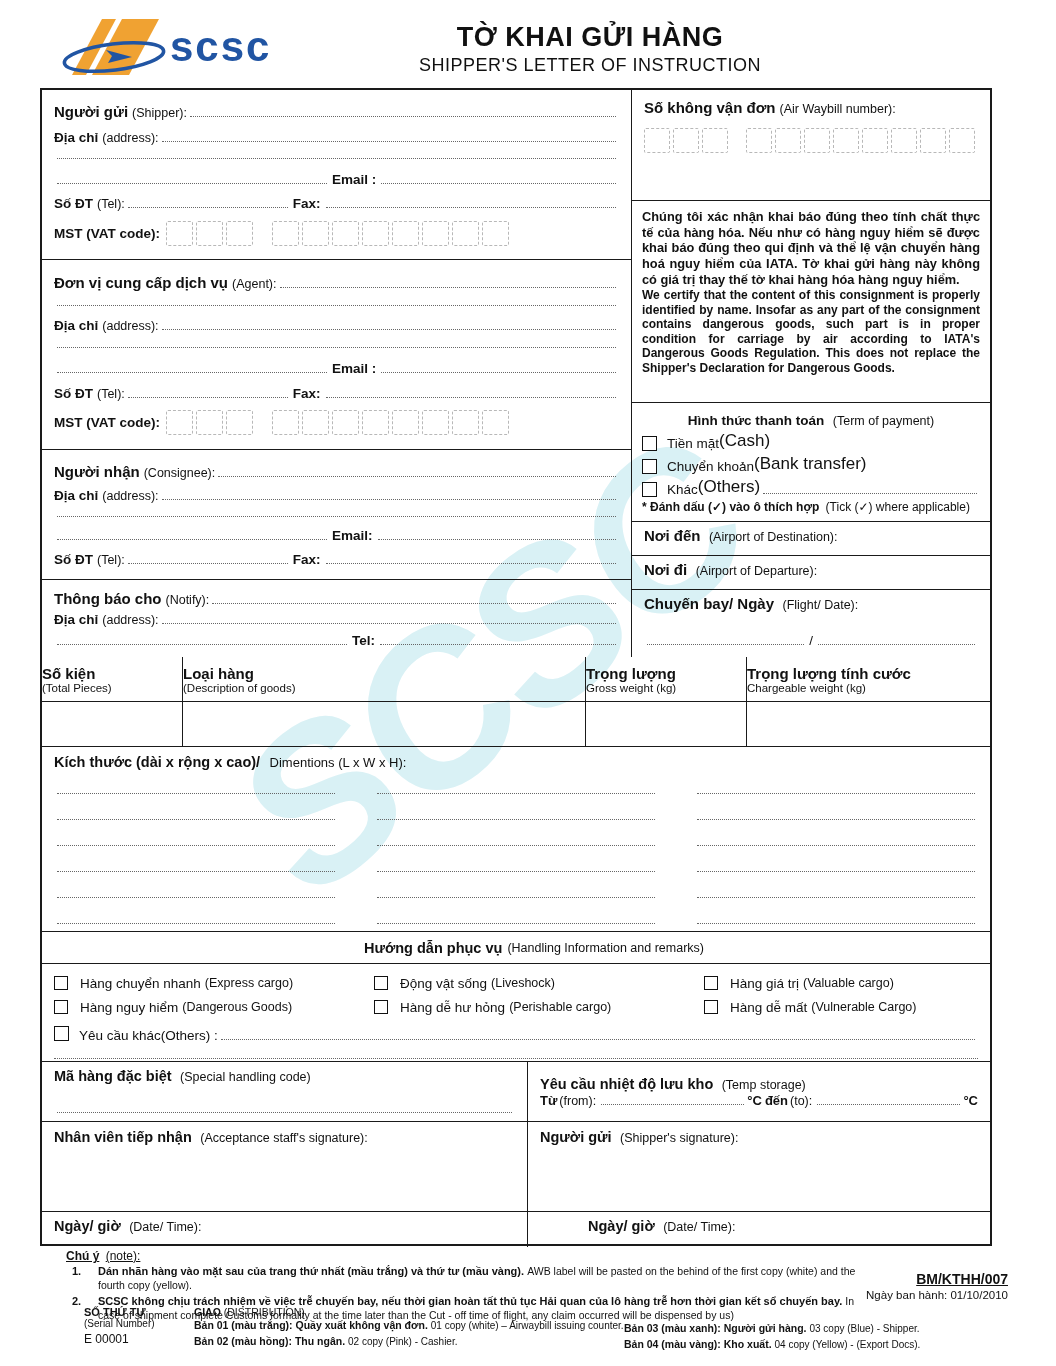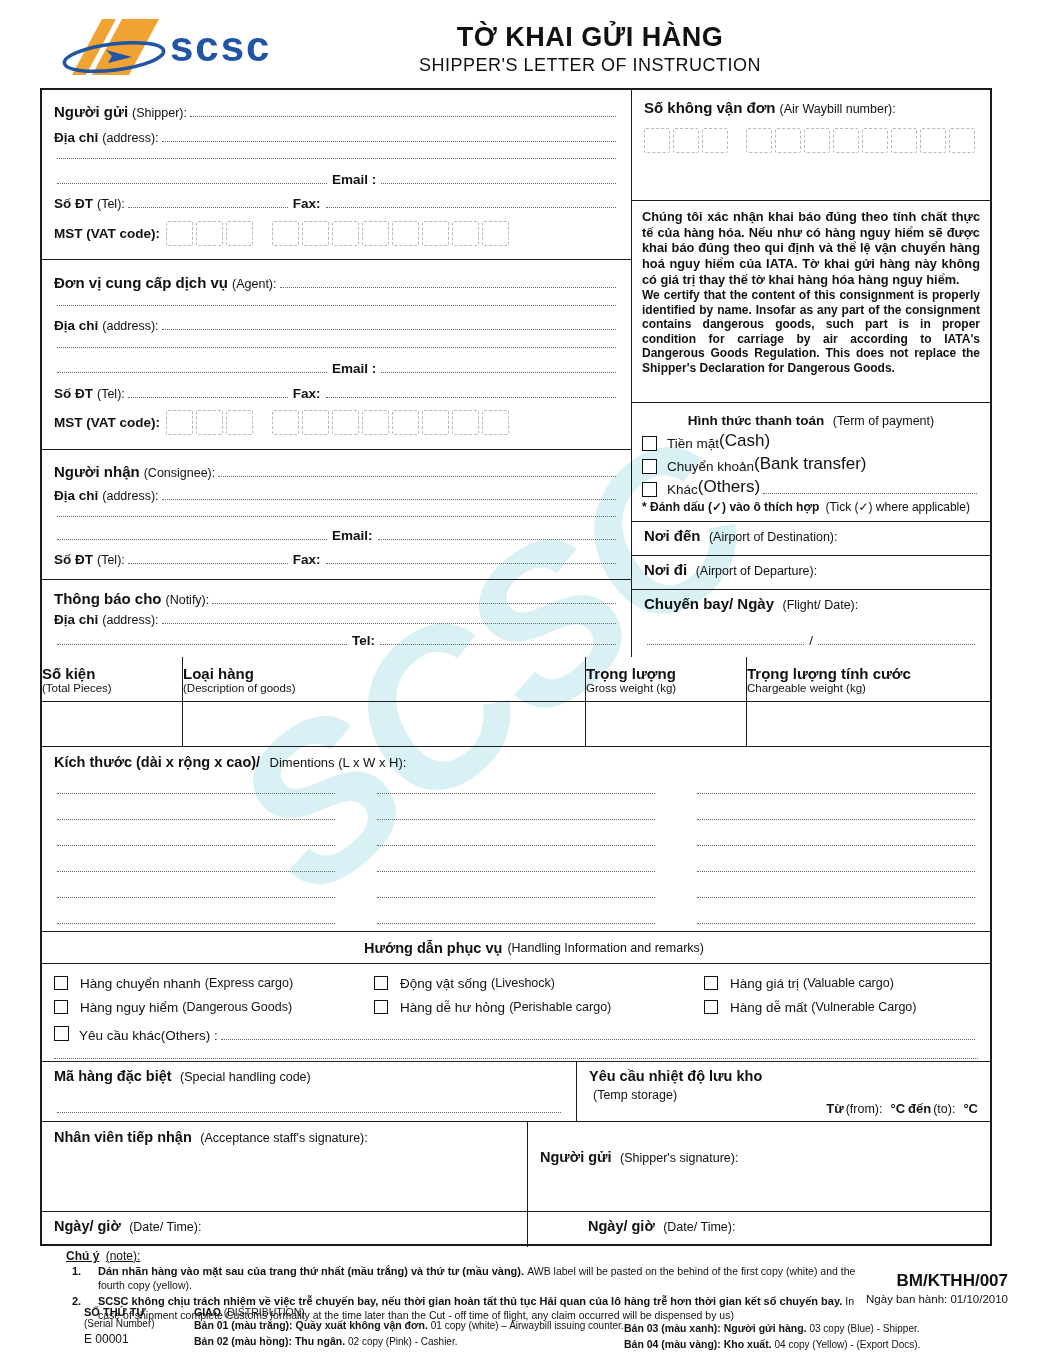--- a/index.html
+++ b/index.html
@@ -80,45 +80,45 @@
   .hgrid { padding:7px 12px 0; }
   .hrow { display:grid; grid-template-columns:320px 330px 1fr; height:24px; }
   .hitem { display:flex; align-items:center; font-size:13.5px; }
   .hitem .cb { width:14px; height:14px; margin-right:12px; }
   .hitem .hen2 { font-size:12.5px; padding-left:4px; white-space:nowrap; }
   .hother { display:flex; align-items:flex-end; height:24px; font-size:13.5px; }
   .hother .cb { margin-bottom:2px; }
   .hdotline { margin:12px 12px 0; border-bottom:1.6px dotted #666; height:4px; }
   
   .special { display:flex; height:60px; }
-  .sp-l { width:535px; padding:5px 12px; display:flex; flex-direction:column; justify-content:space-between; overflow:hidden; }
-  .sp-r { flex:1; padding:5px 12px; display:flex; flex-direction:row; justify-content:flex-start; overflow:hidden; }
+  .sp-l { width:486px; padding:5px 12px; display:flex; flex-direction:column; justify-content:space-between; overflow:hidden; }
+  .sp-r { flex:1; padding:5px 12px; display:flex; flex-direction:column; justify-content:center; overflow:hidden; }
   .vi14b { font-size:14.5px; font-weight:bold; white-space:nowrap; }
   .temp-line { display:flex; align-items:flex-end; font-size:12.5px; }
   .temp-line b { font-size:13px; white-space:nowrap; }
   .temp-line .en-s { white-space:nowrap; padding:0 2px; }
   
   .sigs { display:flex; height:90px; }
   .sig-l { width:486px; padding:6px 12px; overflow:hidden; }
-  .sig-r { flex:1; padding:6px 12px; overflow:hidden;margin-top:20px; }
+  .sig-r { flex:1; padding:6px 12px; overflow:hidden; }
   .dates { display:flex; height:35px;gap:48px; }
   .date-l { width:486px; padding:5px 12px; overflow:hidden; }
   .date-r { flex:1; padding:5px 12px; overflow:hidden; }
   
   .notes { position:absolute; left:66px; top:1249px; width:800px; z-index:1; }
   .notes-title { font-size:12px; }
   .notes-title .nvi { font-weight:bold; text-decoration:underline; }
   .notes-title .nen { text-decoration:underline; padding-left:3px; }
   .nitem { display:flex; margin-top:1px; line-height:1.28; }
   .nitem .nnum { width:32px; flex:none; font-weight:bold; font-size:11px; padding-left:6px; }
   .nitem .ntext { font-size:11px; }
   .nitem .ntext .ivi { font-weight:bold; }
   .nitem .ntext .ien { font-weight:normal; font-size:10.5px; }
   .notes-right { position:absolute; right:48px; top:1271px; text-align:right; z-index:1; }
-  .notes-right .fcode { font-size:17px; font-weight:bold; }
+  .notes-right .fcode { font-size:14px; font-weight:bold;text-decoration:underline; }
   .notes-right .fdate { font-size:11.5px; margin-top:2px; }
   
   .footer { position:absolute; left:84px; top:1306px; width:930px; display:grid; grid-template-columns:110px 430px 1fr; z-index:1; }
   .f-serial .svi { font-size:11px; font-weight:bold; }
   .f-serial .sen { font-size:10px; }
   .f-serial .sno { font-size:12px; margin-top:3px; }
   .f-dist .dt { font-size:10.5px; }
   .f-dist .dt b { font-weight:bold; }
   .fcopy { font-size:10.5px; line-height:1.45; }
   .fcopy .cvi2 { font-weight:bold; }

